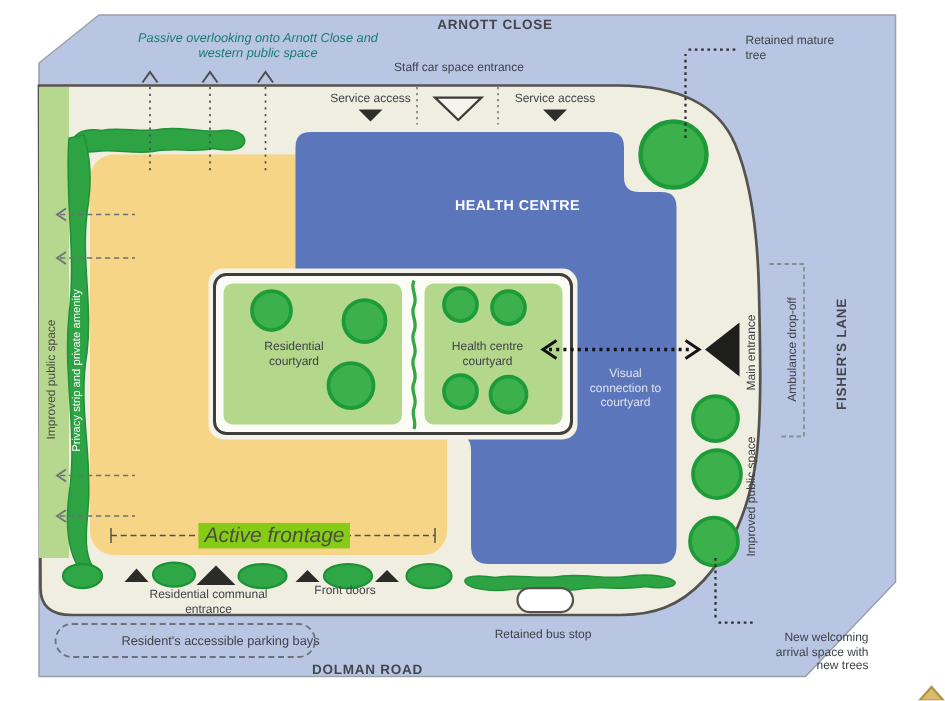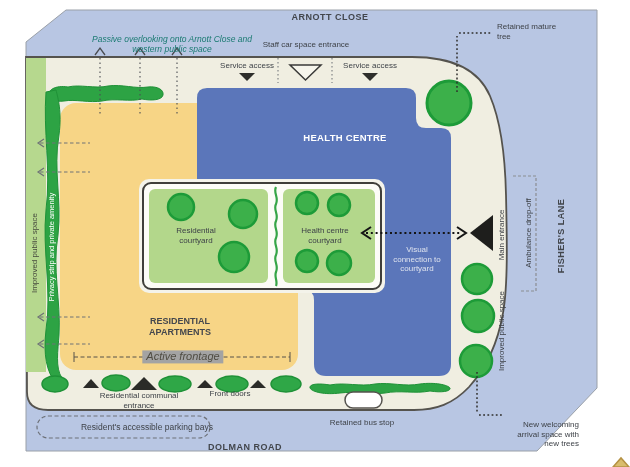--- a/index.html
+++ b/index.html
@@ -152,34 +152,33 @@
   </g>
 
   <rect x="345" y="392" width="37" height="16" rx="8" fill="#ffffff" stroke="#55534e" stroke-width="1.5"></rect>
 
   <rect x="37" y="416" width="173" height="22" rx="11" fill="none" stroke="#6d7178" stroke-width="1.2" stroke-dasharray="4,2.5"></rect>
 
   <path d="M613,467 L621,458 L629,467 Z" fill="#d9bd6d" stroke="#b59143" stroke-width="1.5"></path>
 </svg>
 
 <div class="lbl road-name nowrap" style="left:330px;top:17px;">ARNOTT CLOSE</div>
-<div class="lbl teal" style="left:172px;top:44px;width:185px;">Passive overlooking onto Arnott Close and western public space</div>
+<div class="lbl teal" style="left:172px;top:30px;width:185px;">Passive overlooking onto Arnott Close and western public space</div>
 <div class="lbl nowrap" style="left:306px;top:45px;">Staff car space entrance</div>
 <div class="lbl nowrap" style="left:247px;top:66px;">Service access</div>
 <div class="lbl nowrap" style="left:370px;top:66px;">Service access</div>
 <div class="lbl anchored" style="left:497px;top:22px;width:60px;">Retained mature tree</div>
 
 <div class="lbl block-title nowrap" style="left:330px;top:138px;font-size:9.5px;color:#ffffff;letter-spacing:.3px;padding-left:30px;">HEALTH CENTRE</div>
-<div class="lbl block-title" style="left:180px;top:327px;width:95px;font-size:9px;color:#44474d;">RESIDENTIAL APARTMENTS</div>
 
 <div class="lbl" style="left:196px;top:236px;width:55px;">Residential courtyard</div>
 <div class="lbl" style="left:325px;top:236px;width:62px;">Health centre courtyard</div>
 <div class="lbl white-t" style="left:417px;top:259px;width:50px;">Visual connection to courtyard</div>
 
-<div class="lbl nowrap" style="left:183px;top:357px;font-style:italic;font-size:11px;color:#4f4c42;background:#a3a3a3;padding:0 4px;">Active frontage</div>
+<div class="lbl nowrap" style="left:183px;top:357px;font-style:italic;font-size:14px;color:#4f4c42;background:#84cc16;padding:0 4px;">Active frontage</div>
 
 <div class="vert" style="left:34px;top:253px;color:#474b3e;">Improved public space</div>
 <div class="vert" style="left:51px;top:247px;color:#ffffff;font-size:7.5px;">Privacy strip and private amenity</div>
 <div class="vert" style="left:501px;top:235px;">Main entrance</div>
 <div class="vert" style="left:528px;top:233px;">Ambulance drop-off</div>
 <div class="vert road-name" style="left:561px;top:236px;">FISHER'S LANE</div>
 <div class="vert" style="left:501px;top:331px;">Improved public space</div>
 
 <div class="lbl" style="left:139px;top:401px;width:85px;">Residential communal entrance</div>
 <div class="lbl nowrap" style="left:230px;top:394px;text-align:right;">Front doors</div>

